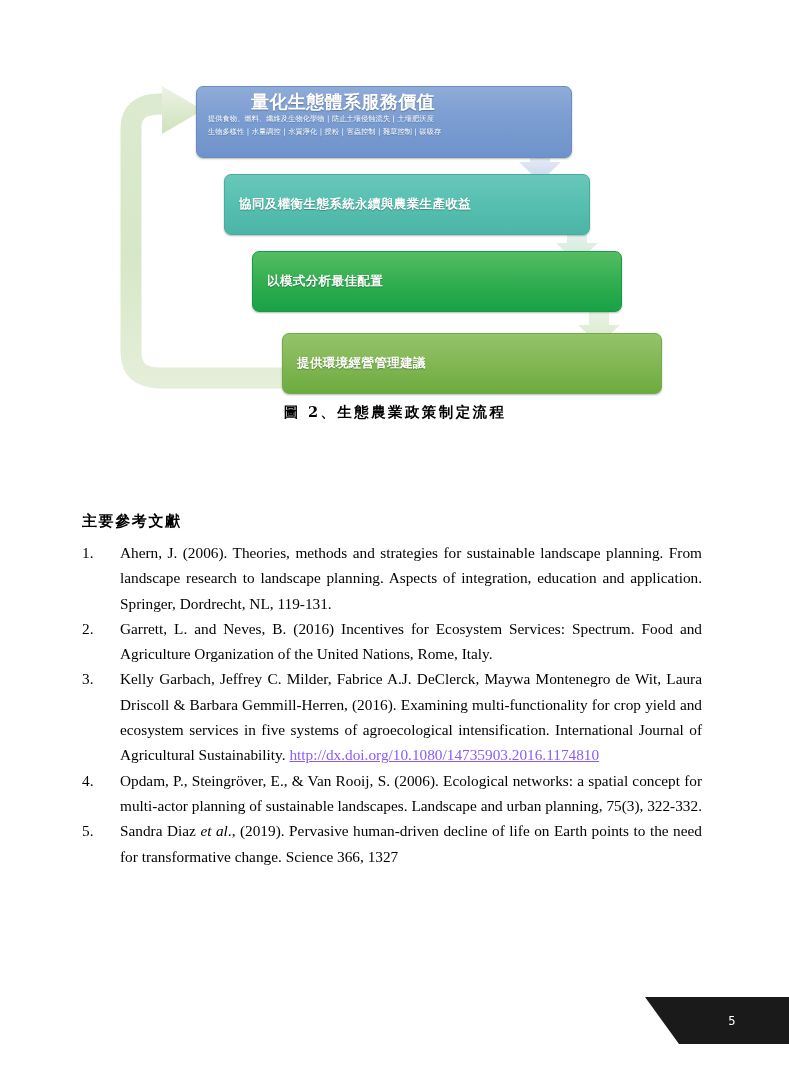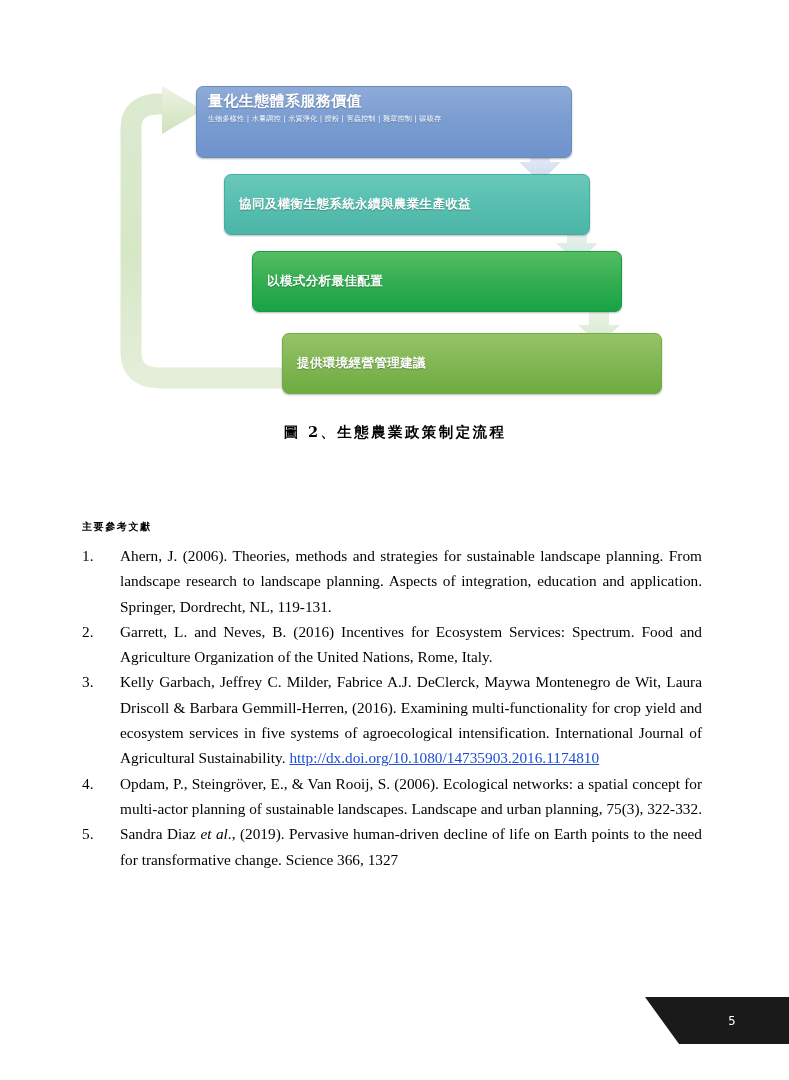--- a/index.html
+++ b/index.html
@@ -44,21 +44,21 @@
     text-shadow: 0 1px 1px rgba(0,0,0,0.22);
   }
 
   
   #box1 {
     left: 196px; top: 86px; width: 376px; height: 72px;
     background: linear-gradient(180deg, #8fabd8 0%, #7b9dd1 45%, #6e93cb 100%);
     border: 1px solid #6c8cc0;
     padding: 6px 10px 0 11px;
   }
-  #box1 .title { font-size: 15px; line-height: 17px; }
+  #box1 .title { font-size: 18px; line-height: 17px; margin-left: 43px; }
   #box1 .sub { margin-top: 3px; }
 
   
   #box2 {
     left: 224px; top: 174px; width: 366px; height: 61px;
     background: linear-gradient(180deg, #69c8ba 0%, #57bfb0 50%, #4cb5a7 100%);
     border: 1px solid #45ada0;
     display: flex; align-items: center;
     padding-left: 14px;
   }
@@ -86,21 +86,21 @@
 
   
   .arrow { position: absolute; }
   #arrow1 { left: 519px; top: 140px; }
   #arrow2 { left: 556px; top: 221px; }
   #arrow3 { left: 578px; top: 303px; }
 
   
   .caption {
     position: absolute;
-    left: 60px; top: 421px; width: 670px;
+    left: 60px; top: 401px; width: 670px;
     text-align: center;
   }
   .caption .cn {
     font-family: "DejaVu Serif", serif;
     font-weight: bold;
     font-size: 14.5px;
     letter-spacing: 2.4px;
     line-height: 22px;
   }
   .caption .en {
@@ -111,23 +111,23 @@
   }
 
   
   .refsection {
     position: absolute;
     left: 82px; top: 508px; width: 620px;
   }
   .refheading {
     font-family: "DejaVu Serif", serif;
     font-weight: bold;
-    font-size: 10px;
+    font-size: 15px;
     letter-spacing: 1.6px;
-    margin: 12px 0 9px 0;
+    margin: 4px 0 9px 0;
   }
   ol.reflist {
     list-style: none;
     margin: 0; padding: 0;
   }
   ol.reflist li {
     position: relative;
     padding-left: 38px;
     font-size: 15.3px;
     line-height: 25.3px;
@@ -135,21 +135,21 @@
     margin-bottom: 0px;
   }
   ol.reflist li .num {
     position: absolute;
     left: 0; top: 0;
     width: 26px;
     text-align: left;
     font-size: 15.3px;
   }
   a.reflink {
-    color: #1d4ed8;
+    color: #8b5cf6;
     text-decoration: underline;
   }
   .ital { font-style: italic; }
 
   
   .footer-shape {
     position: absolute;
     left: 645px; top: 997px;
     width: 144px; height: 47px;
   }
@@ -224,20 +224,21 @@
           <stop offset="0%" stop-color="#eef6ea"></stop>
           <stop offset="100%" stop-color="#d3e6c8"></stop>
         </linearGradient>
       </defs>
       <path d="M 11 0 L 31 0 L 31 22 L 42 22 L 21 42 L 0 22 L 11 22 Z" fill="url(#cgrad3)" opacity="0.93"></path>
     </svg>
 
     <div class="flowbox" id="box1">
       <div class="title">量化生態體系服務價值</div>
       <div class="sub">
+        <div>提供食物、燃料、纖維及生物化學物 | 防止土壤侵蝕流失 | 土壤肥沃度</div>
         <div>生物多樣性 | 水量調控 | 水質淨化 | 授粉 | 害蟲控制 | 雜草控制 | 碳吸存</div>
       </div>
     </div>
 
     <div class="flowbox" id="box3">
       <div class="title">以模式分析最佳配置</div>
     </div>
 
     <div class="flowbox" id="box2">
       <div class="title">協同及權衡生態系統永續與農業生產收益</div>

